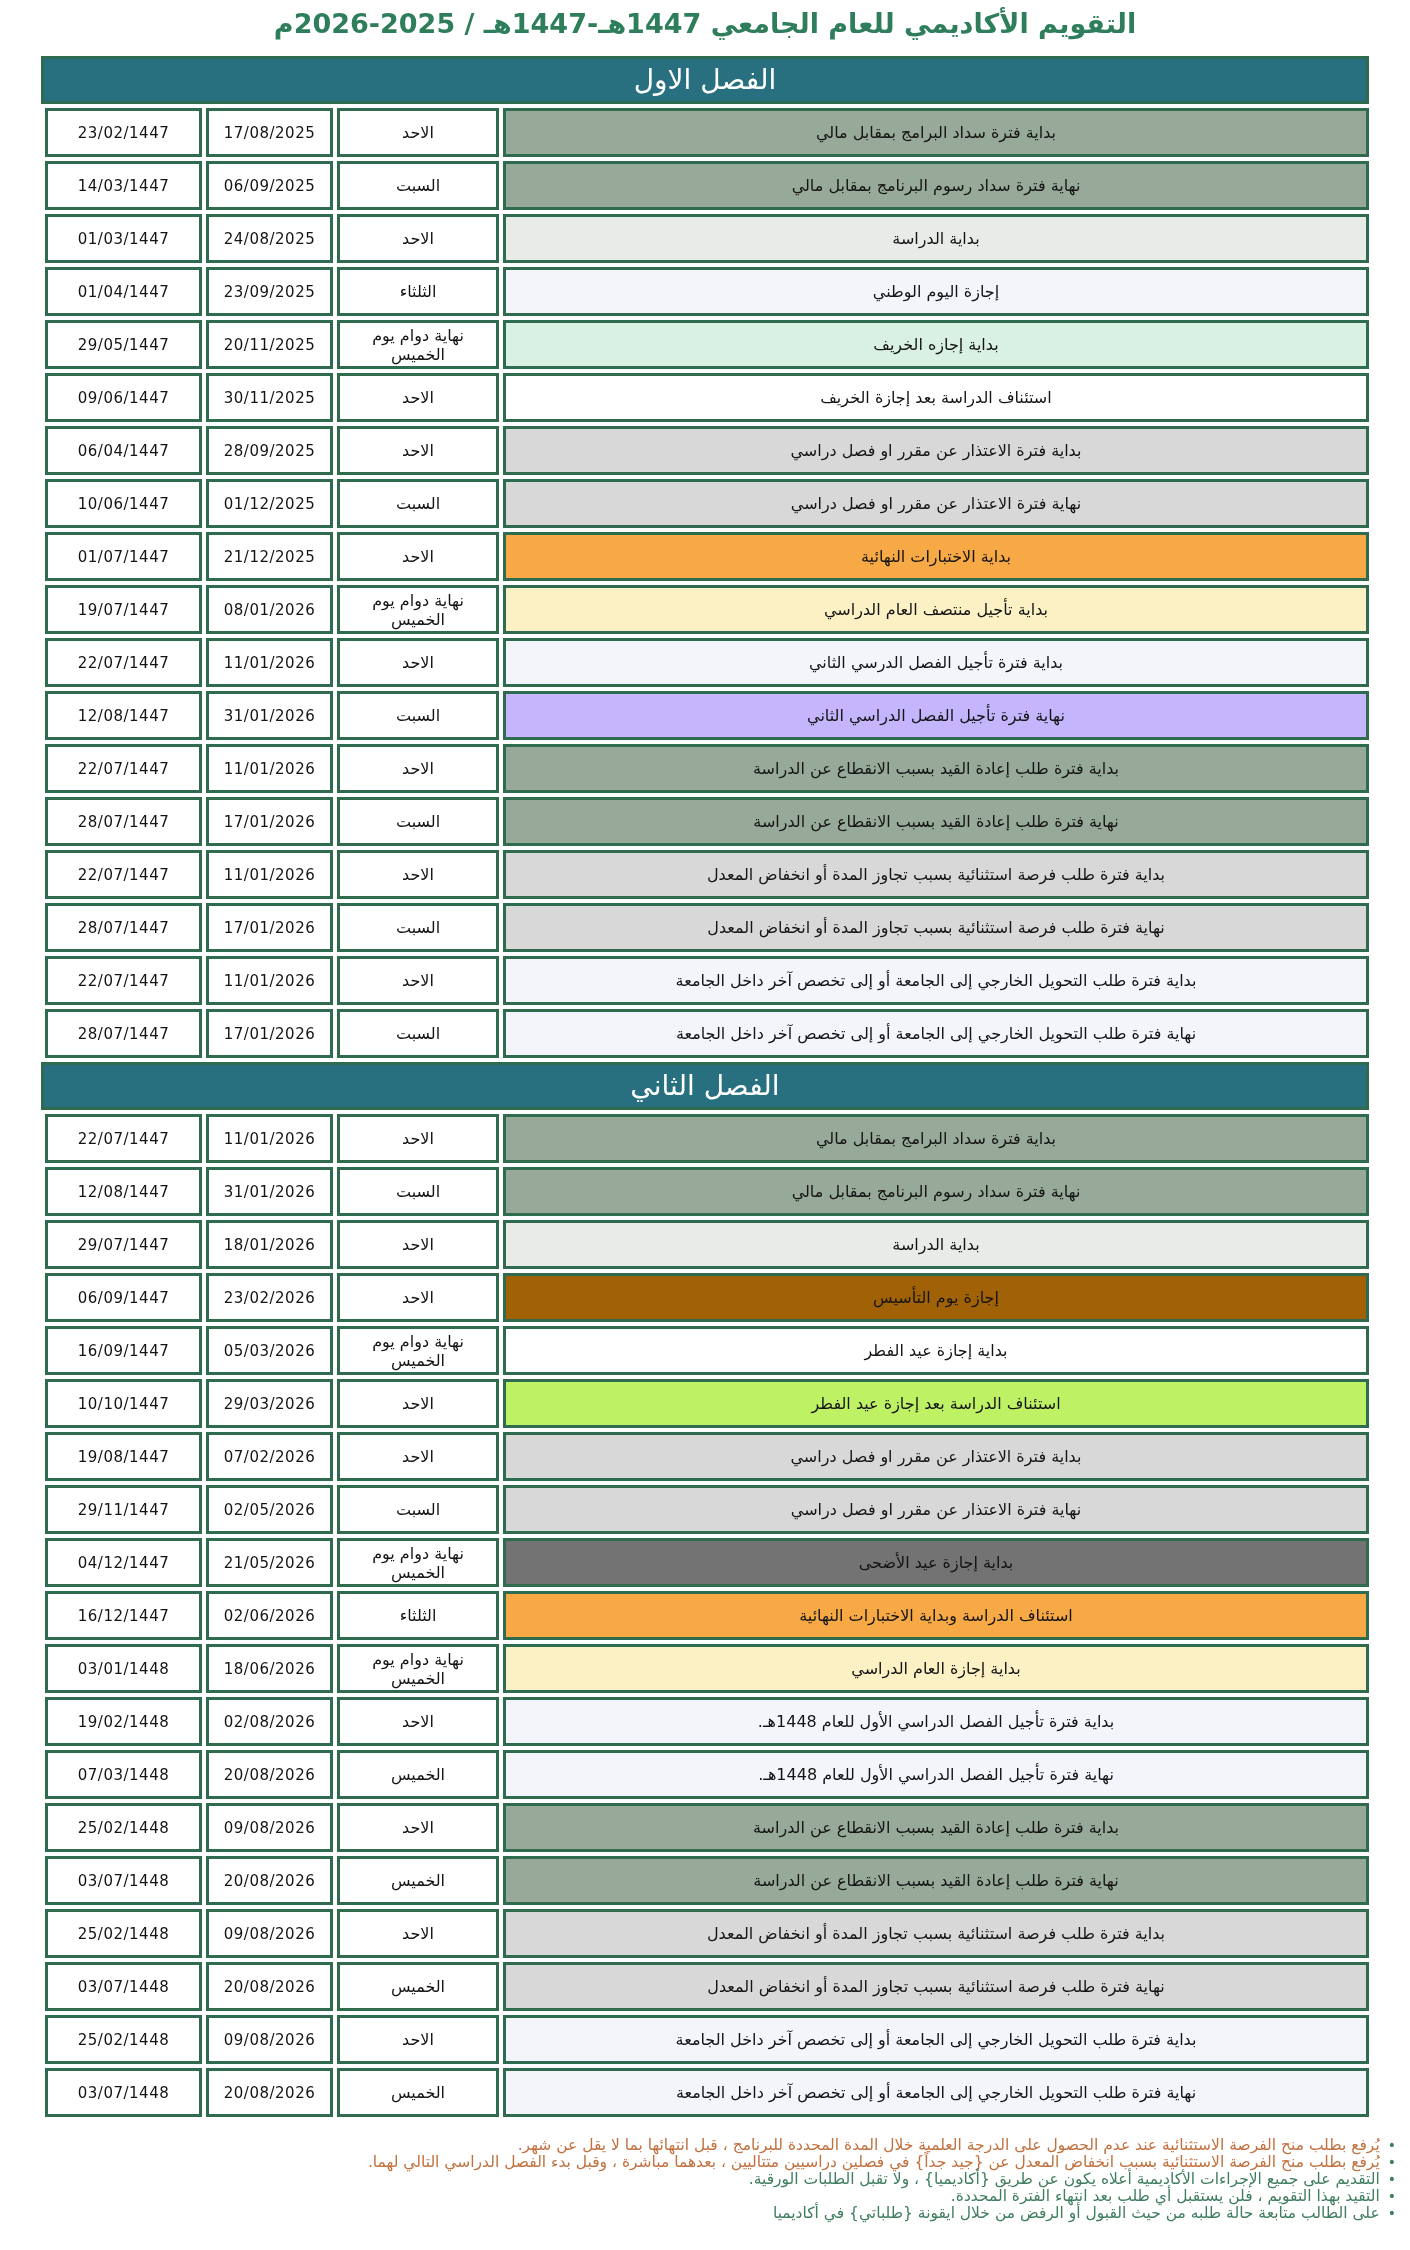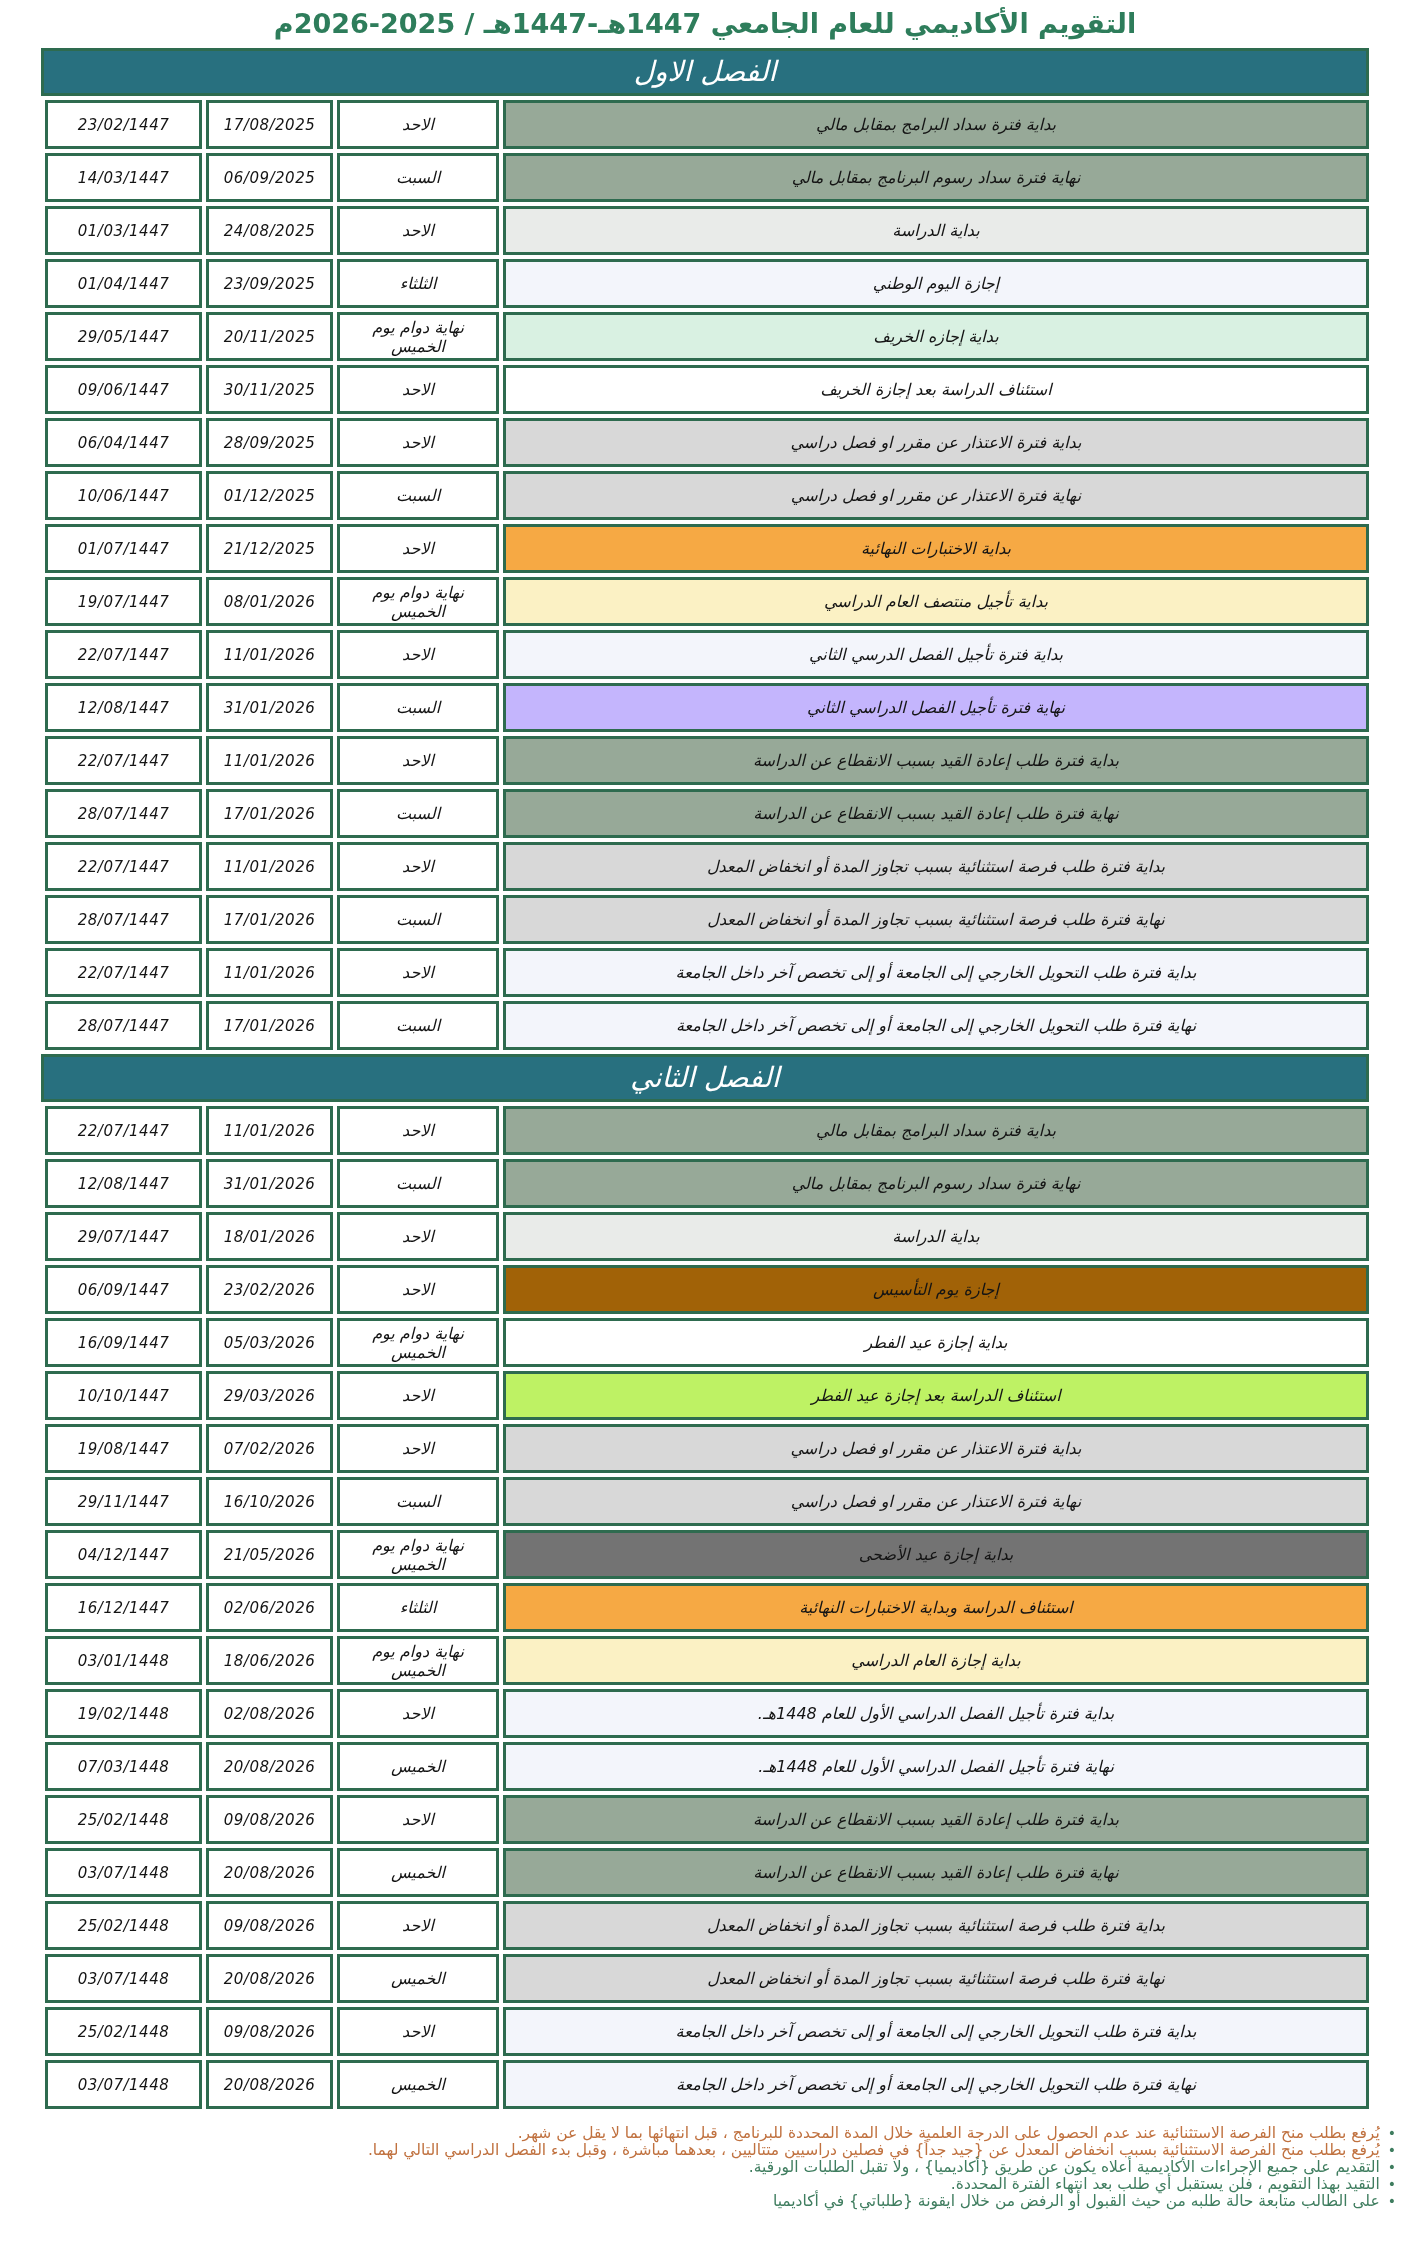--- a/index.html
+++ b/index.html
@@ -7,21 +7,21 @@
     width:1410px;height:2250px;overflow:hidden;background:#ffffff;
     font-family:"DejaVu Sans","Liberation Sans",sans-serif;
     direction:rtl;
   }
   .page-title{
     margin:0;padding-top:8px;height:40px;
     text-align:center;font-size:27px;font-weight:bold;
     color:var(--title-green,#2e7d5b);
     border-radius:24px;
   }
-  .calendar{width:1328px;margin:0 auto;direction:rtl;font-style:italic;}
+  .calendar{width:1328px;margin:8px auto;direction:rtl;}
   .sem-header{
     box-sizing:border-box;height:48px;margin-bottom:4px;
     background:var(--teal,#28707f);border:3px solid var(--border,#2e6b4f);
     color:#ffffff;font-size:28px;text-align:center;line-height:42px;
   }
   .row{
     display:grid;grid-template-columns:866px 162px 127px 157px;
     column-gap:4px;margin-bottom:4px;direction:rtl;
   }
   .cell{
@@ -298,21 +298,21 @@
             <bdo dir="ltr">07/02/2026</bdo>
           </div>
           <div class="cell date">
             <bdo dir="ltr">19/08/1447</bdo>
           </div>
         </div>
         <div class="row">
           <div class="cell desc" style="background:#d8d8d8">نهاية فترة الاعتذار عن مقرر او فصل دراسي</div>
           <div class="cell day">السبت</div>
           <div class="cell date">
-            <bdo dir="ltr">16/10/2026</bdo>
+            <bdo dir="ltr">02/05/2026</bdo>
           </div>
           <div class="cell date">
             <bdo dir="ltr">29/11/1447</bdo>
           </div>
         </div>
         <div class="row">
           <div class="cell desc" style="background:#737373">بداية إجازة عيد الأضحى</div>
           <div class="cell day">نهاية دوام يوم الخميس</div>
           <div class="cell date">
             <bdo dir="ltr">21/05/2026</bdo>

